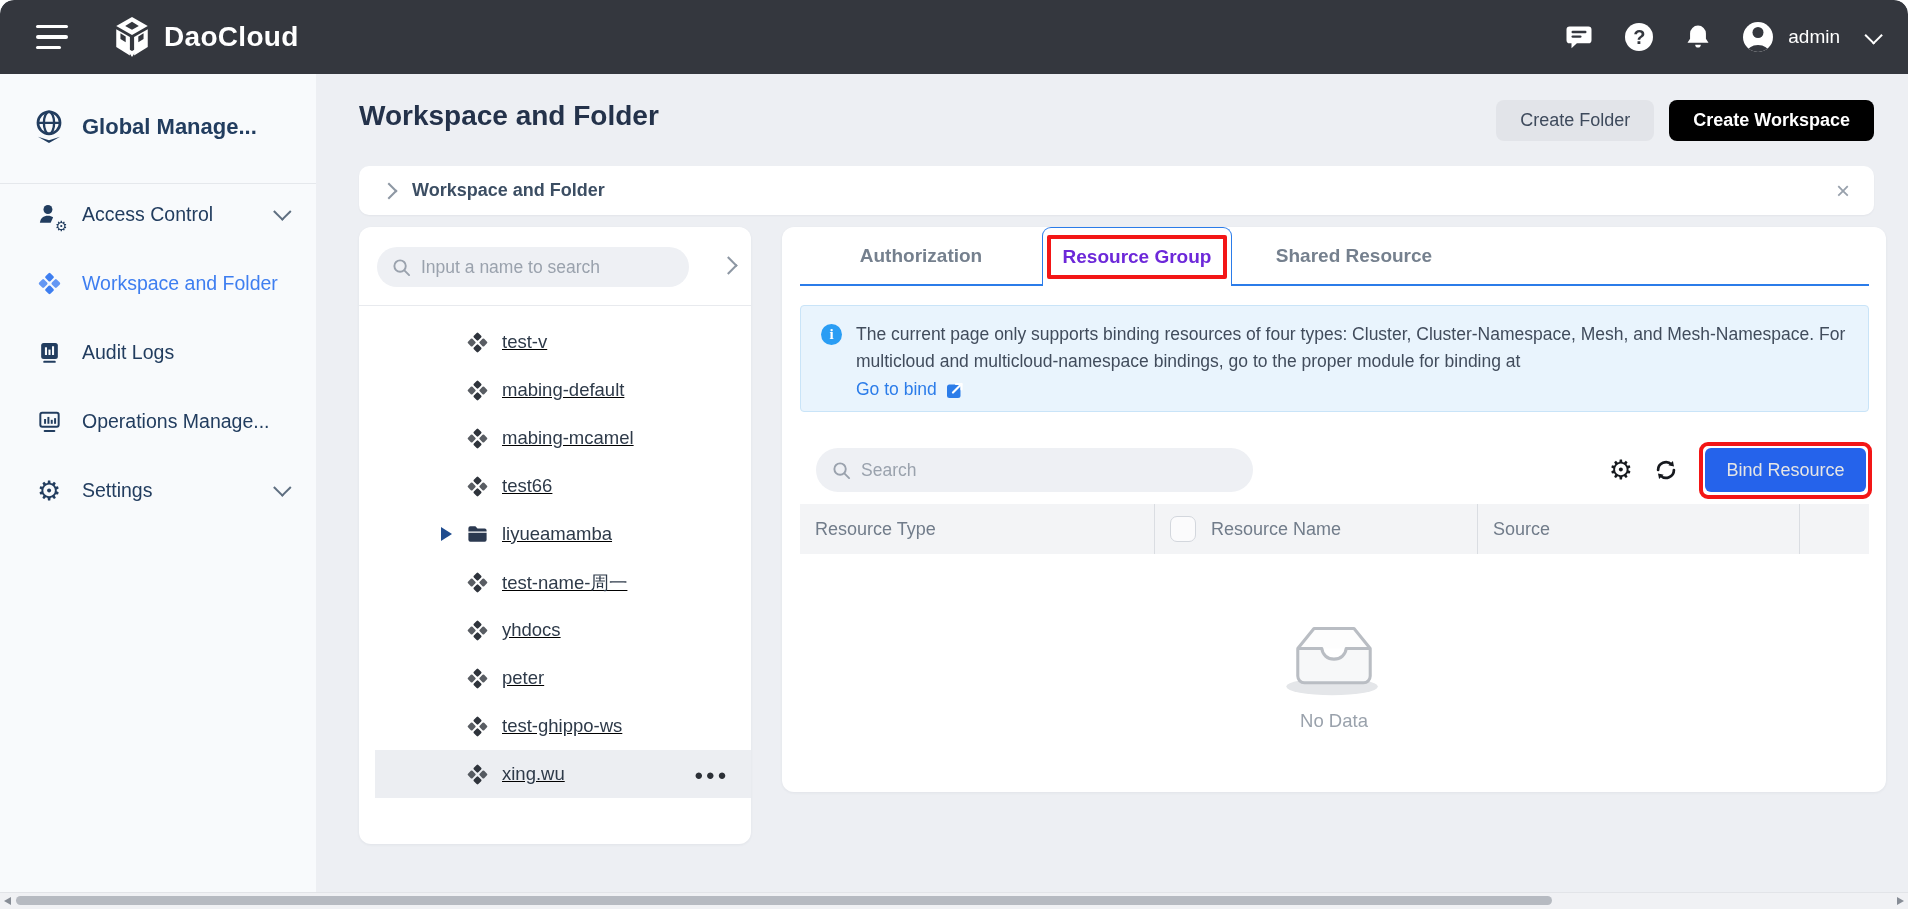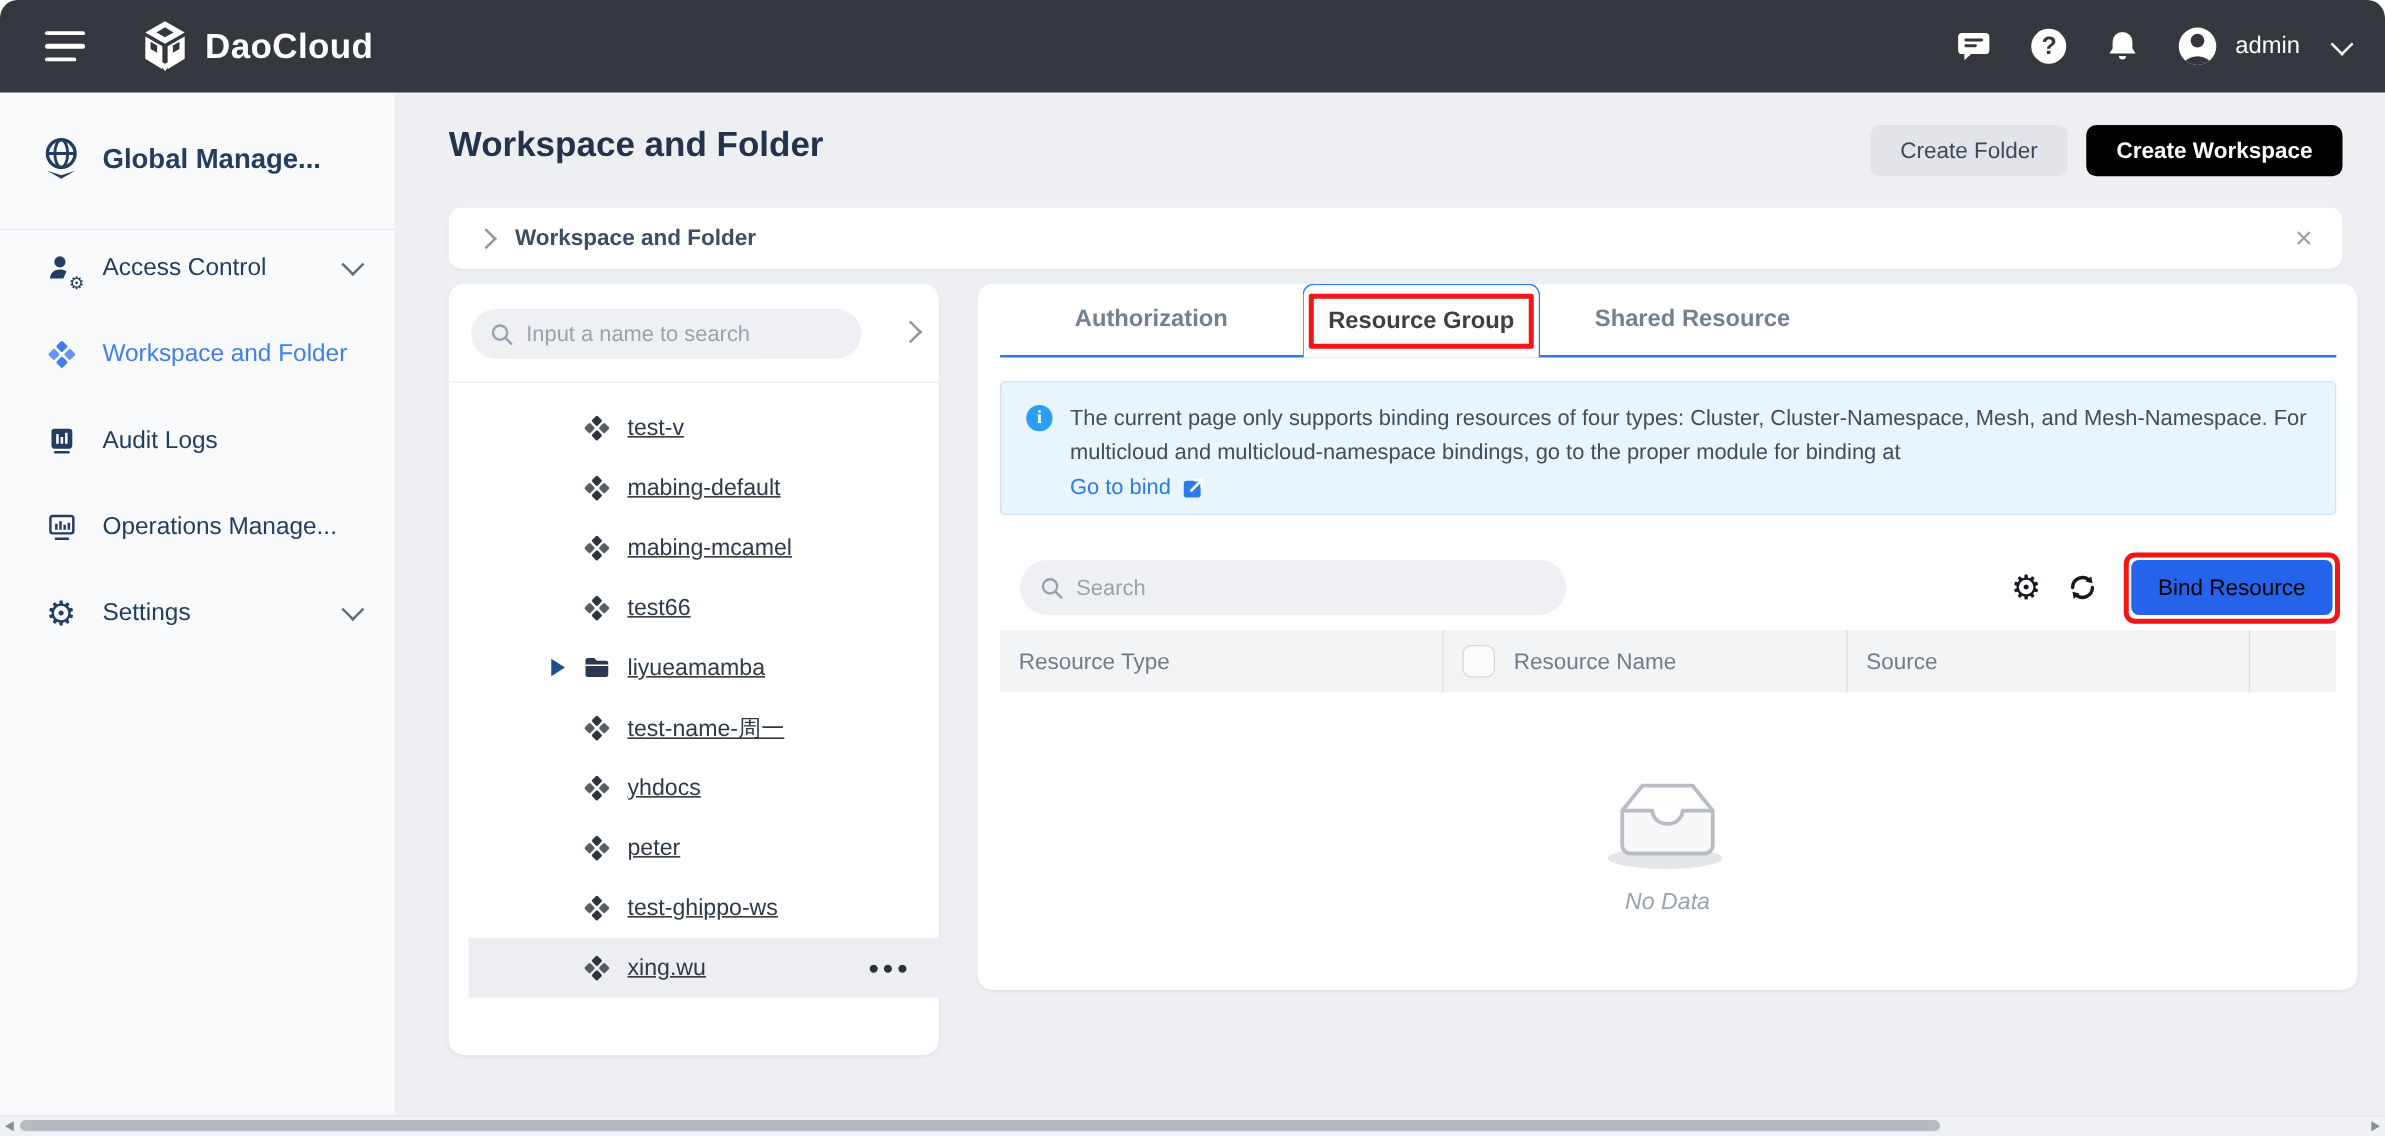--- a/index.html
+++ b/index.html
@@ -80,48 +80,48 @@
   .t-row .red-box{display:inline-block;padding:4px 13px 6px;margin-left:-7px;}
   
   .res-panel{position:absolute;left:454px;top:153px;width:1104px;height:565px;background:#fff;border-radius:12px;
     overflow:hidden;box-shadow:0 1px 3px rgba(31,45,61,.06);margin-left:12px;}
   .tab-bar{position:absolute;left:18px;right:17px;top:0;height:57px;display:flex;border-bottom:2px solid #2b7ce9;}
   .tab{display:flex;align-items:center;justify-content:center;font-size:19px;color:#75808e;font-weight:600;cursor:pointer;}
   .tab:nth-child(1){width:242px;}
   .tab:nth-child(2){width:188px;}
   .tab:nth-child(3){width:244px;}
   .tab.active{background:#fff;border:1.5px solid #2b7ce9;border-bottom:none;border-radius:9px 9px 0 0;
-    color:#404040;font-weight:700;position:relative;margin-bottom:-2px;}
+    color:#6d28d9;font-weight:700;position:relative;margin-bottom:-2px;}
   .tab.active::after{content:'';position:absolute;left:0;right:0;bottom:-2px;height:2px;background:#fff;}
   .tab .red-box{padding:7px 12px;}
   .banner{position:absolute;left:18px;right:17px;top:78px;height:107px;background:#e9f4fd;border:1px solid #c9e4f8;
     border-radius:4px;box-sizing:border-box;padding:15px 20px;display:flex;gap:14px;}
   .info-icon{flex:0 0 auto;width:21px;height:21px;border-radius:50%;background:#2a9df4;color:#fff;
     font-weight:800;font-size:15px;font-family:"Liberation Serif",serif;display:flex;align-items:center;justify-content:center;margin-top:3px;}
   .banner-body{font-size:17.5px;line-height:27px;color:#414c5c;max-width:990px;}
   .banner-link{color:#2b7ce9;display:flex;align-items:center;gap:8px;cursor:pointer;margin-top:1px;font-size:17.5px;}
   .toolbar-search{position:absolute;left:34px;top:221px;width:437px;height:44px;background:#eef0f4;border-radius:22px;
     display:flex;align-items:center;padding:0 16px;gap:10px;box-sizing:border-box;cursor:text;}
   .toolbar-right{position:absolute;right:14px;top:214px;height:58px;display:flex;align-items:center;gap:20px;}
   .icon-btn{cursor:pointer;color:#23272e;display:flex;align-items:center;}
   .gear-big{font-size:27px;line-height:27px;color:#16191e;}
   .red-wrap{border:4px solid #f31616;border-radius:9px;padding:2.5px;}
-  .bind-btn{height:44px;background:#2563eb;color:#000000;border:none;border-radius:6px;font-size:18px;
+  .bind-btn{height:44px;background:#2563eb;color:#e5e5e5;border:none;border-radius:6px;font-size:18px;
     padding:0 21px;cursor:pointer;font-family:inherit;}
   .thead{position:absolute;left:18px;right:17px;top:277px;height:50px;background:#f3f4f6;display:flex;align-items:center;}
   .th{height:100%;display:flex;align-items:center;padding-left:15px;box-sizing:border-box;
     font-size:18px;color:#717c8a;border-right:1px solid #dadde2;}
   .th:nth-child(1){width:355px;}
   .th:nth-child(2){width:323px;}
   .th:nth-child(3){width:322px;}
   .th:nth-child(4){flex:1;border-right:none;}
   .checkbox{width:26px;height:26px;border-radius:7px;border:1.5px solid #d3d7dd;background:#fbfbfc;
     box-sizing:border-box;margin-right:15px;cursor:pointer;flex:0 0 auto;}
   .empty-wrap{position:absolute;left:0;right:0;top:385px;display:flex;flex-direction:column;align-items:center;}
-  .no-data{margin-top:6px;font-size:18.5px;color:#9aa2ac;font-style:italic;}
+  .no-data{margin-top:6px;font-size:18.5px;color:#9aa2ac;}
   
   .hscroll{position:absolute;left:0;right:0;bottom:0;height:16px;background:#f0f1f4;border-top:1px solid #e2e4e8;z-index:40;}
   .hs-thumb{position:absolute;left:16px;top:3px;width:1536px;height:9px;border-radius:5px;background:#b6bac1;cursor:grab;}
   .hs-left{position:absolute;left:4px;top:4px;width:0;height:0;border-right:7px solid #878d96;
     border-top:4.5px solid transparent;border-bottom:4.5px solid transparent;cursor:pointer;}
   .hs-right{position:absolute;right:4px;top:4px;width:0;height:0;border-left:7px solid #878d96;
     border-top:4.5px solid transparent;border-bottom:4.5px solid transparent;cursor:pointer;}
   svg{display:block;}
 </style>
 </head>

